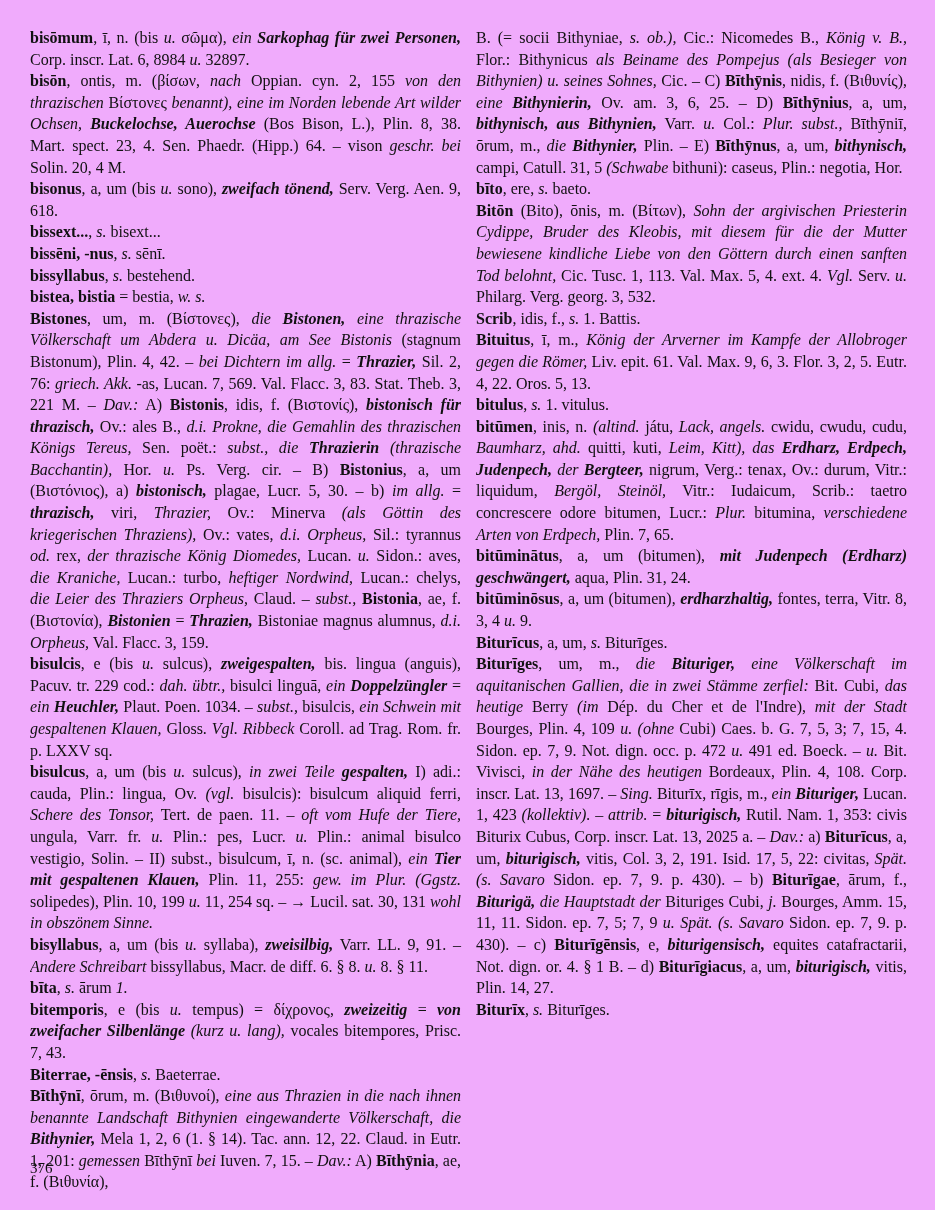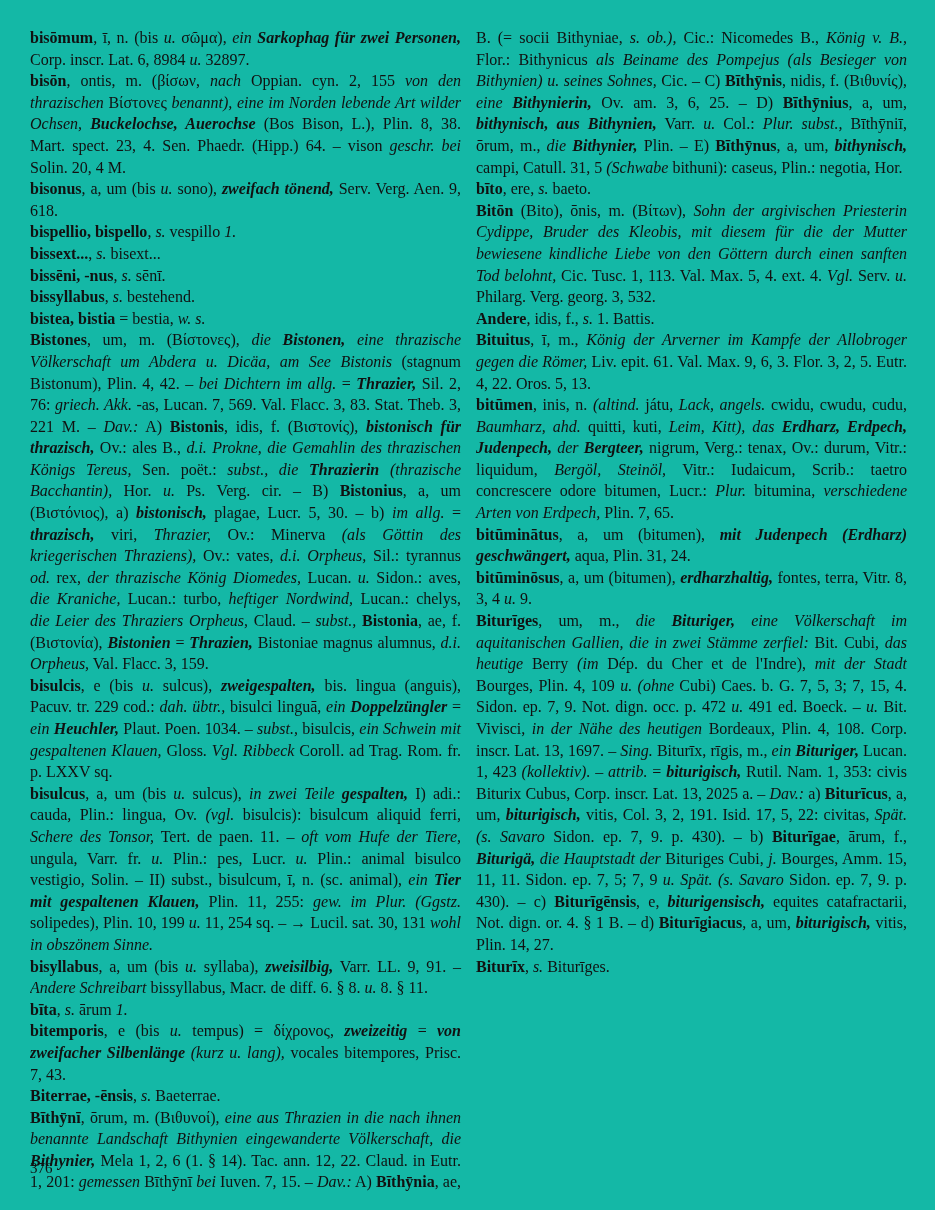--- a/index.html
+++ b/index.html
@@ -5,21 +5,21 @@
   html, body {
     margin: 0;
     padding: 0;
     background: #e8e8e8;
   }
   .page {
     position: relative;
     width: 935px;
     height: 1210px;
     margin: 0 auto;
-    background: #14b8a6;
+    background: #f0abfc;
     box-sizing: border-box;
     padding: 27px 28px 0 30px;
     font-family: "Liberation Serif", "DejaVu Serif", serif;
     font-size: 16px;
     line-height: 21.6px;
     color: #111111;
     overflow: hidden;
   }
   .columns {
     display: flex;
@@ -54,42 +54,43 @@
 </style>
 </head>
 <body>
 
 <div class="page">
   <div class="columns">
     <div class="column">
         <p class="entry"><span class="s-b">bisōmum</span><span class="s-n">, ī, n. (bis </span><span class="s-i">u.</span><span class="s-n"> σῶμα), </span><span class="s-i">ein </span><span class="s-bi">Sarkophag für zwei Personen,</span><span class="s-n"> Corp. inscr. Lat. 6, 8984 </span><span class="s-i">u.</span><span class="s-n"> 32897.</span></p>
         <p class="entry"><span class="s-b">bisōn</span><span class="s-n">, ontis, m. (βίσων, </span><span class="s-i">nach</span><span class="s-n"> Oppian. cyn. 2, 155 </span><span class="s-i">von den thrazischen</span><span class="s-n"> Βίστονες </span><span class="s-i">benannt), eine im Norden lebende Art wilder Ochsen, </span><span class="s-bi">Buckelochse, Auerochse</span><span class="s-n"> (Bos Bison, L.), Plin. 8, 38. Mart. spect. 23, 4. Sen. Phaedr. (Hipp.) 64. – vison </span><span class="s-i">geschr. bei</span><span class="s-n"> Solin. 20, 4 M.</span></p>
         <p class="entry"><span class="s-b">bisonus</span><span class="s-n">, a, um (bis </span><span class="s-i">u.</span><span class="s-n"> sono), </span><span class="s-bi">zweifach tönend,</span><span class="s-n"> Serv. Verg. Aen. 9, 618.</span></p>
-        <p class="entry"><span class="s-b">bispellio, bispello</span><span class="s-n">, </span><span class="s-i">s.</span><span class="s-n"> vespillo </span><span class="s-i">1.</span></p>
         <p class="entry"><span class="s-b">bissext...</span><span class="s-n">, </span><span class="s-i">s.</span><span class="s-n"> bisext...</span></p>
         <p class="entry"><span class="s-b">bissēni, -nus</span><span class="s-n">, </span><span class="s-i">s.</span><span class="s-n"> sēnī.</span></p>
         <p class="entry"><span class="s-b">bissyllabus</span><span class="s-n">, </span><span class="s-i">s.</span><span class="s-n"> bestehend.</span></p>
         <p class="entry"><span class="s-b">bistea, bistia</span><span class="s-n"> = bestia, </span><span class="s-i">w. s.</span></p>
         <p class="entry"><span class="s-b">Bistones</span><span class="s-n">, um, m. (Βίστονες), </span><span class="s-i">die </span><span class="s-bi">Bistonen,</span><span class="s-i"> eine thrazische Völkerschaft um Abdera u. Dicäa, am See Bistonis</span><span class="s-n"> (stagnum Bistonum), Plin. 4, 42. – </span><span class="s-i">bei Dichtern im allg.</span><span class="s-n"> = </span><span class="s-bi">Thrazier,</span><span class="s-n"> Sil. 2, 76: </span><span class="s-i">griech. Akk.</span><span class="s-n"> -as, Lucan. 7, 569. Val. Flacc. 3, 83. Stat. Theb. 3, 221 M. – </span><span class="s-i">Dav.:</span><span class="s-n"> A) </span><span class="s-b">Bistonis</span><span class="s-n">, idis, f. (Βιστονίς), </span><span class="s-bi">bistonisch für thrazisch,</span><span class="s-n"> Ov.: ales B., </span><span class="s-i">d.i. Prokne, die Gemahlin des thrazischen Königs Tereus,</span><span class="s-n"> Sen. poët.: </span><span class="s-i">subst., die </span><span class="s-bi">Thrazierin</span><span class="s-i"> (thrazische Bacchantin),</span><span class="s-n"> Hor. </span><span class="s-i">u.</span><span class="s-n"> Ps. Verg. cir. – B) </span><span class="s-b">Bistonius</span><span class="s-n">, a, um (Βιστόνιος), a) </span><span class="s-bi">bistonisch,</span><span class="s-n"> plagae, Lucr. 5, 30. – b) </span><span class="s-i">im allg.</span><span class="s-n"> = </span><span class="s-bi">thrazisch,</span><span class="s-n"> viri, </span><span class="s-i">Thrazier,</span><span class="s-n"> Ov.: Minerva </span><span class="s-i">(als Göttin des kriegerischen Thraziens),</span><span class="s-n"> Ov.: vates, </span><span class="s-i">d.i. Orpheus,</span><span class="s-n"> Sil.: tyrannus </span><span class="s-i">od.</span><span class="s-n"> rex, </span><span class="s-i">der thrazische König Diomedes,</span><span class="s-n"> Lucan. </span><span class="s-i">u.</span><span class="s-n"> Sidon.: aves, </span><span class="s-i">die Kraniche,</span><span class="s-n"> Lucan.: turbo, </span><span class="s-i">heftiger Nordwind,</span><span class="s-n"> Lucan.: chelys, </span><span class="s-i">die Leier des Thraziers Orpheus,</span><span class="s-n"> Claud. – </span><span class="s-i">subst.,</span><span class="s-n"> </span><span class="s-b">Bistonia</span><span class="s-n">, ae, f. (Βιστονία), </span><span class="s-bi">Bistonien</span><span class="s-n"> = </span><span class="s-bi">Thrazien,</span><span class="s-n"> Bistoniae magnus alumnus, </span><span class="s-i">d.i. Orpheus,</span><span class="s-n"> Val. Flacc. 3, 159.</span></p>
         <p class="entry"><span class="s-b">bisulcis</span><span class="s-n">, e (bis </span><span class="s-i">u.</span><span class="s-n"> sulcus), </span><span class="s-bi">zweigespalten,</span><span class="s-n"> bis. lingua (anguis), Pacuv. tr. 229 cod.: </span><span class="s-i">dah. übtr.,</span><span class="s-n"> bisulci linguā, </span><span class="s-i">ein </span><span class="s-bi">Doppelzüngler</span><span class="s-n"> = </span><span class="s-i">ein </span><span class="s-bi">Heuchler,</span><span class="s-n"> Plaut. Poen. 1034. – </span><span class="s-i">subst.,</span><span class="s-n"> bisulcis, </span><span class="s-i">ein Schwein mit gespaltenen Klauen,</span><span class="s-n"> Gloss. </span><span class="s-i">Vgl. Ribbeck</span><span class="s-n"> Coroll. ad Trag. Rom. fr. p. LXXV sq.</span></p>
         <p class="entry"><span class="s-b">bisulcus</span><span class="s-n">, a, um (bis </span><span class="s-i">u.</span><span class="s-n"> sulcus), </span><span class="s-i">in zwei Teile </span><span class="s-bi">gespalten,</span><span class="s-n"> I) adi.: cauda, Plin.: lingua, Ov. </span><span class="s-i">(vgl.</span><span class="s-n"> bisulcis): bisulcum aliquid ferri, </span><span class="s-i">Schere des Tonsor,</span><span class="s-n"> Tert. de paen. 11. – </span><span class="s-i">oft vom Hufe der Tiere,</span><span class="s-n"> ungula, Varr. fr. </span><span class="s-i">u.</span><span class="s-n"> Plin.: pes, Lucr. </span><span class="s-i">u.</span><span class="s-n"> Plin.: animal bisulco vestigio, Solin. – II) subst., bisulcum, ī, n. (sc. animal), </span><span class="s-i">ein </span><span class="s-bi">Tier mit gespaltenen Klauen,</span><span class="s-n"> Plin. 11, 255: </span><span class="s-i">gew. im Plur. (Ggstz.</span><span class="s-n"> solipedes), Plin. 10, 199 </span><span class="s-i">u.</span><span class="s-n"> 11, 254 sq. – → Lucil. sat. 30, 131 </span><span class="s-i">wohl in obszönem Sinne.</span></p>
         <p class="entry"><span class="s-b">bisyllabus</span><span class="s-n">, a, um (bis </span><span class="s-i">u.</span><span class="s-n"> syllaba), </span><span class="s-bi">zweisilbig,</span><span class="s-n"> Varr. LL. 9, 91. – </span><span class="s-i">Andere Schreibart</span><span class="s-n"> bissyllabus, Macr. de diff. 6. § 8. </span><span class="s-i">u.</span><span class="s-n"> 8. § 11.</span></p>
         <p class="entry"><span class="s-b">bīta</span><span class="s-n">, </span><span class="s-i">s.</span><span class="s-n"> ārum </span><span class="s-i">1.</span></p>
         <p class="entry"><span class="s-b">bitemporis</span><span class="s-n">, e (bis </span><span class="s-i">u.</span><span class="s-n"> tempus) = δίχρονος, </span><span class="s-bi">zweizeitig</span><span class="s-n"> = </span><span class="s-bi">von zweifacher Silbenlänge</span><span class="s-n"> </span><span class="s-i">(kurz u. lang),</span><span class="s-n"> vocales bitempores, Prisc. 7, 43.</span></p>
         <p class="entry"><span class="s-b">Biterrae, -ēnsis</span><span class="s-n">, </span><span class="s-i">s.</span><span class="s-n"> Baeterrae.</span></p>
         <p class="entry"><span class="s-b">Bīthȳnī</span><span class="s-n">, ōrum, m. (Βιθυνοί), </span><span class="s-i">eine aus Thrazien in die nach ihnen benannte Landschaft Bithynien eingewanderte Völkerschaft, die </span><span class="s-bi">Bithynier,</span><span class="s-n"> Mela 1, 2, 6 (1. § 14). Tac. ann. 12, 22. Claud. in Eutr. 1, 201: </span><span class="s-i">gemessen</span><span class="s-n"> Bīthȳnī </span><span class="s-i">bei</span><span class="s-n"> Iuven. 7, 15. – </span><span class="s-i">Dav.:</span><span class="s-n"> A) </span><span class="s-b">Bīthȳnia</span><span class="s-n">, ae, f. (Βιθυνία), </span></p>
       </div>
     <div class="column">
         <p class="entry"><span class="s-n">B. (= socii Bithyniae, </span><span class="s-i">s. ob.),</span><span class="s-n"> Cic.: Nicomedes B., </span><span class="s-i">König v. B.,</span><span class="s-n"> Flor.: Bithynicus </span><span class="s-i">als Beiname des Pompejus (als Besieger von Bithynien) u. seines Sohnes,</span><span class="s-n"> Cic. – C) </span><span class="s-b">Bīthȳnis</span><span class="s-n">, nidis, f. (Βιθυνίς), </span><span class="s-i">eine </span><span class="s-bi">Bithynierin,</span><span class="s-n"> Ov. am. 3, 6, 25. – D) </span><span class="s-b">Bīthȳnius</span><span class="s-n">, a, um, </span><span class="s-bi">bithynisch, aus Bithynien,</span><span class="s-n"> Varr. </span><span class="s-i">u.</span><span class="s-n"> Col.: </span><span class="s-i">Plur. subst.,</span><span class="s-n"> Bīthȳniī, ōrum, m., </span><span class="s-i">die </span><span class="s-bi">Bithynier,</span><span class="s-n"> Plin. – E) </span><span class="s-b">Bīthȳnus</span><span class="s-n">, a, um, </span><span class="s-bi">bithynisch,</span><span class="s-n"> campi, Catull. 31, 5 </span><span class="s-i">(Schwabe</span><span class="s-n"> bithuni): caseus, Plin.: negotia, Hor.</span></p>
         <p class="entry"><span class="s-b">bīto</span><span class="s-n">, ere, </span><span class="s-i">s.</span><span class="s-n"> baeto.</span></p>
         <p class="entry"><span class="s-b">Bitōn</span><span class="s-n"> (Bito), ōnis, m. (Βίτων), </span><span class="s-i">Sohn der argivischen Priesterin Cydippe, Bruder des Kleobis, mit diesem für die der Mutter bewiesene kindliche Liebe von den Göttern durch einen sanften Tod belohnt,</span><span class="s-n"> Cic. Tusc. 1, 113. Val. Max. 5, 4. ext. 4. </span><span class="s-i">Vgl.</span><span class="s-n"> Serv. </span><span class="s-i">u.</span><span class="s-n"> Philarg. Verg. georg. 3, 532.</span></p>
-        <p class="entry"><span class="s-b">Andere</span><span class="s-n">, idis, f., </span><span class="s-i">s.</span><span class="s-n"> 1. Battis.</span></p>
+        <p class="entry"><span class="s-b">Scrib</span><span class="s-n">, idis, f., </span><span class="s-i">s.</span><span class="s-n"> 1. Battis.</span></p>
         <p class="entry"><span class="s-b">Bituitus</span><span class="s-n">, ī, m., </span><span class="s-i">König der Arverner im Kampfe der Allobroger gegen die Römer,</span><span class="s-n"> Liv. epit. 61. Val. Max. 9, 6, 3. Flor. 3, 2, 5. Eutr. 4, 22. Oros. 5, 13.</span></p>
+        <p class="entry"><span class="s-b">bitulus</span><span class="s-n">, </span><span class="s-i">s.</span><span class="s-n"> 1. vitulus.</span></p>
         <p class="entry"><span class="s-b">bitūmen</span><span class="s-n">, inis, n. </span><span class="s-i">(altind.</span><span class="s-n"> játu, </span><span class="s-i">Lack, angels.</span><span class="s-n"> cwidu, cwudu, cudu, </span><span class="s-i">Baumharz, ahd.</span><span class="s-n"> quitti, kuti, </span><span class="s-i">Leim, Kitt), das </span><span class="s-bi">Erdharz, Erdpech, Judenpech,</span><span class="s-i"> der </span><span class="s-bi">Bergteer,</span><span class="s-n"> nigrum, Verg.: tenax, Ov.: durum, Vitr.: liquidum, </span><span class="s-i">Bergöl, Steinöl,</span><span class="s-n"> Vitr.: Iudaicum, Scrib.: taetro concrescere odore bitumen, Lucr.: </span><span class="s-i">Plur.</span><span class="s-n"> bitumina, </span><span class="s-i">verschiedene Arten von Erdpech,</span><span class="s-n"> Plin. 7, 65.</span></p>
         <p class="entry"><span class="s-b">bitūminātus</span><span class="s-n">, a, um (bitumen), </span><span class="s-bi">mit Judenpech (Erdharz) geschwängert,</span><span class="s-n"> aqua, Plin. 31, 24.</span></p>
         <p class="entry"><span class="s-b">bitūminōsus</span><span class="s-n">, a, um (bitumen), </span><span class="s-bi">erdharzhaltig,</span><span class="s-n"> fontes, terra, Vitr. 8, 3, 4 </span><span class="s-i">u.</span><span class="s-n"> 9.</span></p>
+        <p class="entry"><span class="s-b">Biturīcus</span><span class="s-n">, a, um, </span><span class="s-i">s.</span><span class="s-n"> Biturīges.</span></p>
         <p class="entry"><span class="s-b">Biturīges</span><span class="s-n">, um, m., </span><span class="s-i">die </span><span class="s-bi">Bituriger,</span><span class="s-i"> eine Völkerschaft im aquitanischen Gallien, die in zwei Stämme zerfiel:</span><span class="s-n"> Bit. Cubi, </span><span class="s-i">das heutige</span><span class="s-n"> Berry </span><span class="s-i">(im</span><span class="s-n"> Dép. du Cher et de l'Indre), </span><span class="s-i">mit der Stadt</span><span class="s-n"> Bourges, Plin. 4, 109 </span><span class="s-i">u. (ohne</span><span class="s-n"> Cubi) Caes. b. G. 7, 5, 3; 7, 15, 4. Sidon. ep. 7, 9. Not. dign. occ. p. 472 </span><span class="s-i">u.</span><span class="s-n"> 491 ed. Boeck. – </span><span class="s-i">u.</span><span class="s-n"> Bit. Vivisci, </span><span class="s-i">in der Nähe des heutigen</span><span class="s-n"> Bordeaux, Plin. 4, 108. Corp. inscr. Lat. 13, 1697. – </span><span class="s-i">Sing.</span><span class="s-n"> Biturīx, rīgis, m., </span><span class="s-i">ein </span><span class="s-bi">Bituriger,</span><span class="s-n"> Lucan. 1, 423 </span><span class="s-i">(kollektiv).</span><span class="s-n"> – </span><span class="s-i">attrib.</span><span class="s-n"> = </span><span class="s-bi">biturigisch,</span><span class="s-n"> Rutil. Nam. 1, 353: civis Biturix Cubus, Corp. inscr. Lat. 13, 2025 a. – </span><span class="s-i">Dav.:</span><span class="s-n"> a) </span><span class="s-b">Biturīcus</span><span class="s-n">, a, um, </span><span class="s-bi">biturigisch,</span><span class="s-n"> vitis, Col. 3, 2, 191. Isid. 17, 5, 22: civitas, </span><span class="s-i">Spät. (s. Savaro</span><span class="s-n"> Sidon. ep. 7, 9. p. 430). – b) </span><span class="s-b">Biturīgae</span><span class="s-n">, ārum, f., </span><span class="s-bi">Biturigä,</span><span class="s-i"> die Hauptstadt der</span><span class="s-n"> Bituriges Cubi, </span><span class="s-i">j.</span><span class="s-n"> Bourges, Amm. 15, 11, 11. Sidon. ep. 7, 5; 7, 9 </span><span class="s-i">u. Spät. (s. Savaro</span><span class="s-n"> Sidon. ep. 7, 9. p. 430). – c) </span><span class="s-b">Biturīgēnsis</span><span class="s-n">, e, </span><span class="s-bi">biturigensisch,</span><span class="s-n"> equites catafractarii, Not. dign. or. 4. § 1 B. – d) </span><span class="s-b">Biturīgiacus</span><span class="s-n">, a, um, </span><span class="s-bi">biturigisch,</span><span class="s-n"> vitis, Plin. 14, 27.</span></p>
         <p class="entry"><span class="s-b">Biturīx</span><span class="s-n">, </span><span class="s-i">s.</span><span class="s-n"> Biturīges.</span></p>
         <p class="entry"></p>
       </div>
   </div>
   <div class="footer">376</div>
 </div>
 
 </body></html>

